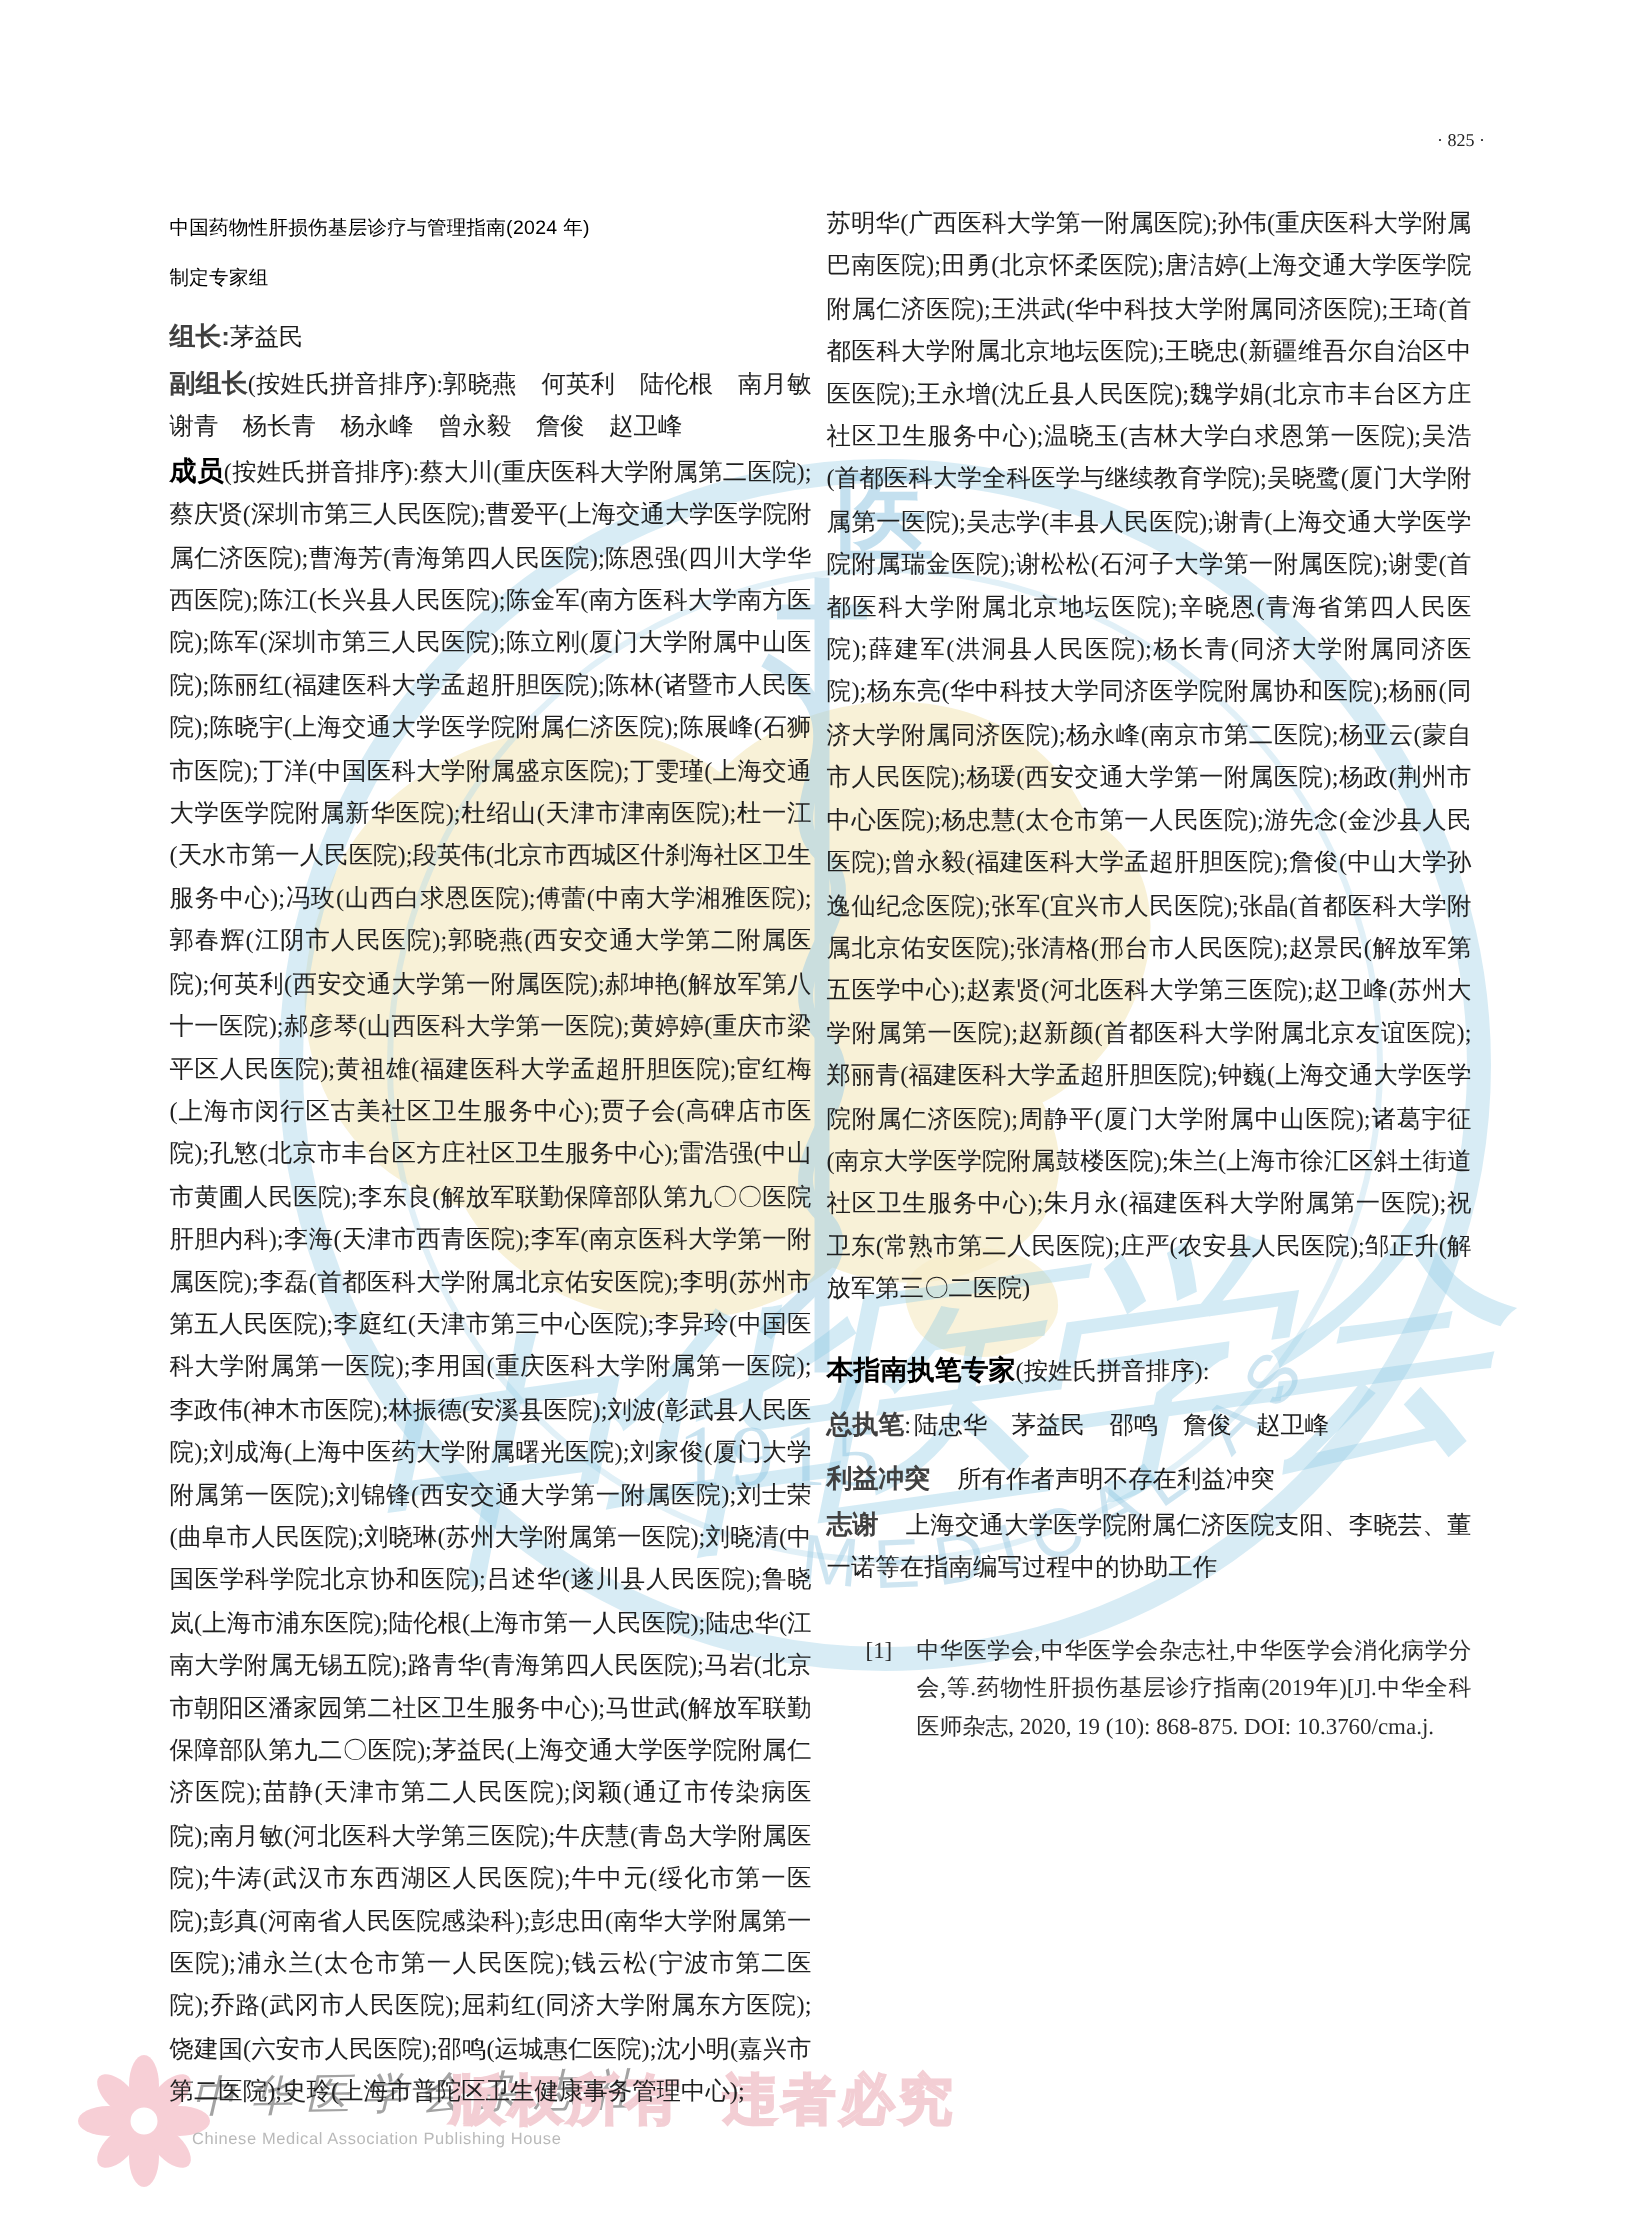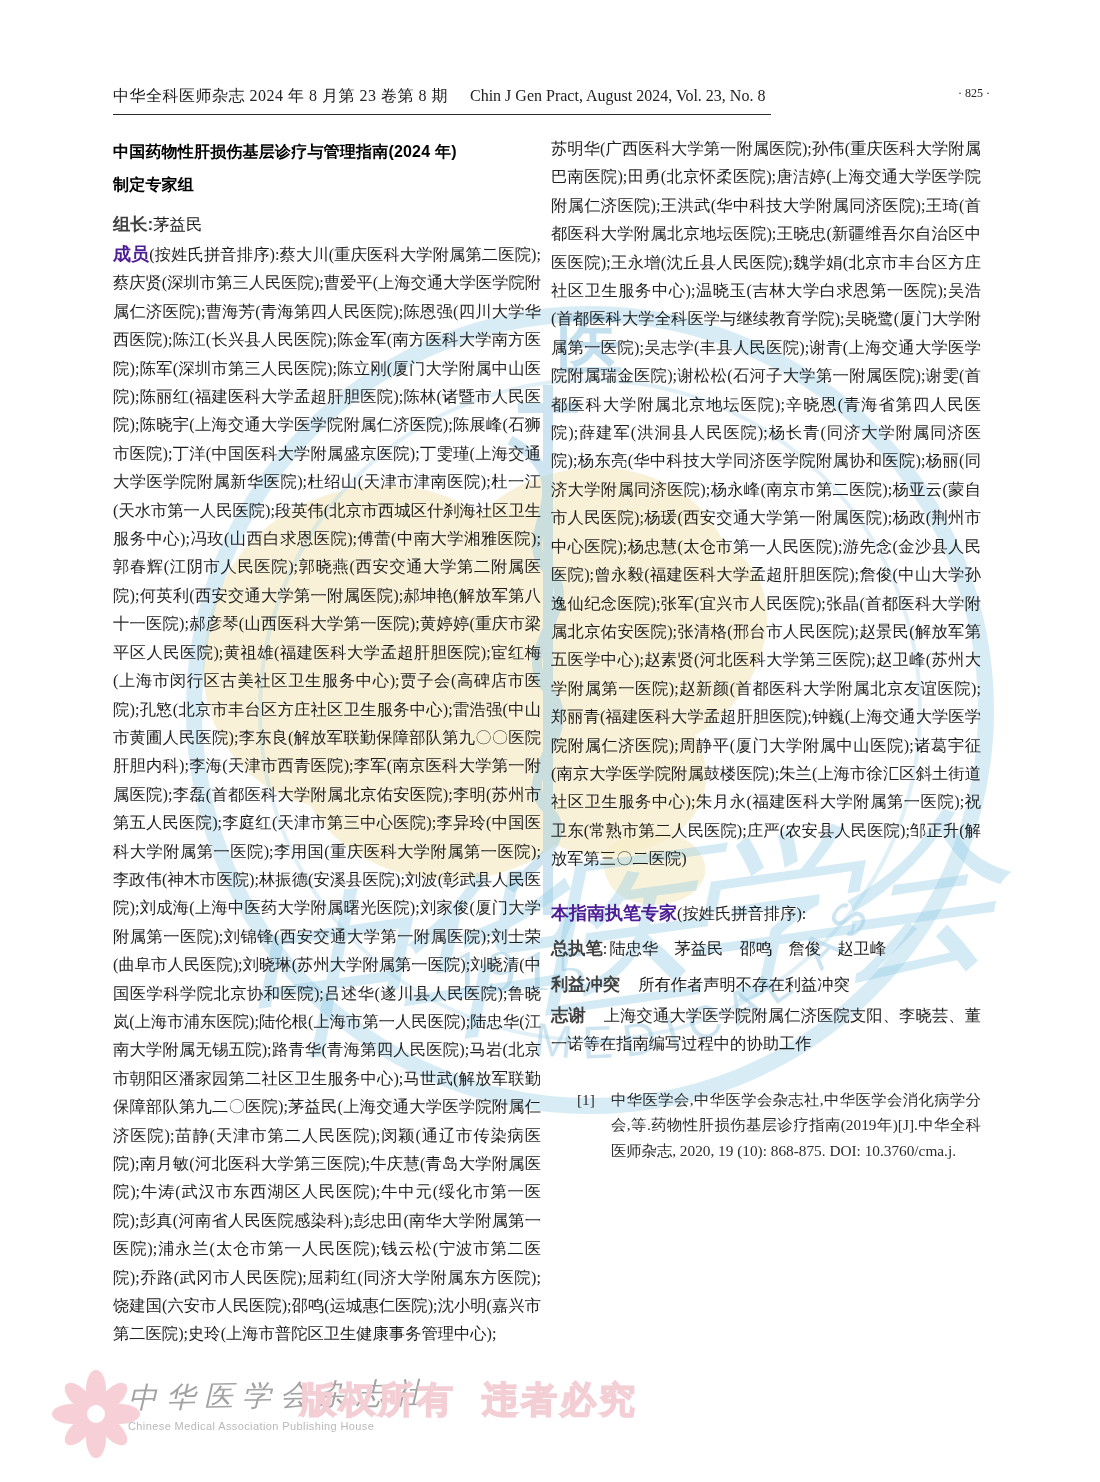--- a/index.html
+++ b/index.html
@@ -12,24 +12,24 @@
   .header-cn{letter-spacing:.5px;}
   .header-en{margin-left:18px;}
   .page-no{position:absolute;right:0;top:0;font-size:12px;color:#222;}
 
   
   .col{position:absolute;top:135px;z-index:2;}
   .col-left{left:113px;width:428px;}
   .col-right{left:551px;width:430px;}
   .para{font-size:16.3px;line-height:28.4px;text-align:justify;color:#1f1f1f;}
   .hlabel{font-family:"Liberation Sans","DejaVu Sans",sans-serif;font-weight:700;color:#404040;font-size:17.3px;}
-  .bighead{font-family:"Liberation Sans","DejaVu Sans",sans-serif;font-weight:700;color:#4c1d95;font-size:18px;}
+  .bighead{font-family:"Liberation Sans","DejaVu Sans",sans-serif;font-weight:700;color:#000000;font-size:18px;}
   .note{font-size:16.3px;color:#1f1f1f;}
 
-  .title{font-family:"Liberation Sans","DejaVu Sans",sans-serif;font-weight:700;font-size:16px;line-height:33px;color:#000;letter-spacing:.2px;}
+  .title{font-family:"Liberation Sans","DejaVu Sans",sans-serif;font-weight:400;font-size:13px;line-height:33px;color:#000;letter-spacing:.2px;}
   .leader-row{margin-top:9px;font-size:16.3px;line-height:29px;}
   .deputy-para{margin-top:2px;}
   .member-para{margin-top:1px;}
 
   .writers-heading{margin-top:24px;line-height:30px;}
   .chief-row{margin-top:4px;line-height:30px;font-size:16.3px;}
   .writers-para{margin-top:2px;}
   .eval-para{margin-top:22px;}
   .coi-row{margin-top:6px;font-size:16.3px;line-height:28.4px;}
   .ack-para{margin-top:2px;}
@@ -74,35 +74,34 @@
       <path id="arcpath" d="M 122 600 A 348 348 0 0 0 718 600"></path>
     </defs>
     <text font-size="46" fill="#9ecde5" opacity="0.5" letter-spacing="12" font-family="Liberation Sans, sans-serif">
       <textPath href="#arcpath" startOffset="42%">MEDICAL ASS</textPath>
     </text>
   </svg>
 
   <div class="wm wm-script">中华医学会</div>
 
   <div class="header">
-    <span class="header-left">
-      <span class="header-cn">中华全科医师杂志 2024 年 8 月第 23 卷第 8 期</span>
-      <span class="header-en">Chin J Gen Pract, August 2024, Vol. 23, No. 8</span>
-    </span>
     <span class="page-no">· 825 ·</span>
   </div>
 
   <div class="col col-left">
     <div class="title">中国药物性肝损伤基层诊疗与管理指南(2024 年)</div>
     <div class="title">制定专家组</div>
 
     <div class="leader-row">
       <span class="hlabel">组长:</span><span>茅益民</span>
     </div>
 
+    <div class="para deputy-para">
+      <span class="hlabel">副组长</span><span class="note">(按姓氏拼音排序):</span><span>郭晓燕　何英利　陆伦根　南月敏　谢青　杨长青　杨永峰　曾永毅　詹俊　赵卫峰</span>
+    </div>
 
     <div class="para member-para">
       <span class="bighead">成员</span><span class="note">(按姓氏拼音排序):</span><span>蔡大川(重庆医科大学附属第二医院);蔡庆贤(深圳市第三人民医院);曹爱平(上海交通大学医学院附属仁济医院);曹海芳(青海第四人民医院);陈恩强(四川大学华西医院);陈江(长兴县人民医院);陈金军(南方医科大学南方医院);陈军(深圳市第三人民医院);陈立刚(厦门大学附属中山医院);陈丽红(福建医科大学孟超肝胆医院);陈林(诸暨市人民医院);陈晓宇(上海交通大学医学院附属仁济医院);陈展峰(石狮市医院);丁洋(中国医科大学附属盛京医院);丁雯瑾(上海交通大学医学院附属新华医院);杜绍山(天津市津南医院);杜一江(天水市第一人民医院);段英伟(北京市西城区什刹海社区卫生服务中心);冯玫(山西白求恩医院);傅蕾(中南大学湘雅医院);郭春辉(江阴市人民医院);郭晓燕(西安交通大学第二附属医院);何英利(西安交通大学第一附属医院);郝坤艳(解放军第八十一医院);郝彦琴(山西医科大学第一医院);黄婷婷(重庆市梁平区人民医院);黄祖雄(福建医科大学孟超肝胆医院);宦红梅(上海市闵行区古美社区卫生服务中心);贾子会(高碑店市医院);孔慜(北京市丰台区方庄社区卫生服务中心);雷浩强(中山市黄圃人民医院);李东良(解放军联勤保障部队第九〇〇医院肝胆内科);李海(天津市西青医院);李军(南京医科大学第一附属医院);李磊(首都医科大学附属北京佑安医院);李明(苏州市第五人民医院);李庭红(天津市第三中心医院);李异玲(中国医科大学附属第一医院);李用国(重庆医科大学附属第一医院);李政伟(神木市医院);林振德(安溪县医院);刘波(彰武县人民医院);刘成海(上海中医药大学附属曙光医院);刘家俊(厦门大学附属第一医院);刘锦锋(西安交通大学第一附属医院);刘士荣(曲阜市人民医院);刘晓琳(苏州大学附属第一医院);刘晓清(中国医学科学院北京协和医院);吕述华(遂川县人民医院);鲁晓岚(上海市浦东医院);陆伦根(上海市第一人民医院);陆忠华(江南大学附属无锡五院);路青华(青海第四人民医院);马岩(北京市朝阳区潘家园第二社区卫生服务中心);马世武(解放军联勤保障部队第九二〇医院);茅益民(上海交通大学医学院附属仁济医院);苗静(天津市第二人民医院);闵颖(通辽市传染病医院);南月敏(河北医科大学第三医院);牛庆慧(青岛大学附属医院);牛涛(武汉市东西湖区人民医院);牛中元(绥化市第一医院);彭真(河南省人民医院感染科);彭忠田(南华大学附属第一医院);浦永兰(太仓市第一人民医院);钱云松(宁波市第二医院);乔路(武冈市人民医院);屈莉红(同济大学附属东方医院);饶建国(六安市人民医院);邵鸣(运城惠仁医院);沈小明(嘉兴市第二医院);史玲(上海市普陀区卫生健康事务管理中心);</span>
     </div>
   </div>
 
   <div class="col col-right">
     <div class="para">
       <span>苏明华(广西医科大学第一附属医院);孙伟(重庆医科大学附属巴南医院);田勇(北京怀柔医院);唐洁婷(上海交通大学医学院附属仁济医院);王洪武(华中科技大学附属同济医院);王琦(首都医科大学附属北京地坛医院);王晓忠(新疆维吾尔自治区中医医院);王永增(沈丘县人民医院);魏学娟(北京市丰台区方庄社区卫生服务中心);温晓玉(吉林大学白求恩第一医院);吴浩(首都医科大学全科医学与继续教育学院);吴晓鹭(厦门大学附属第一医院);吴志学(丰县人民医院);谢青(上海交通大学医学院附属瑞金医院);谢松松(石河子大学第一附属医院);谢雯(首都医科大学附属北京地坛医院);辛晓恩(青海省第四人民医院);薛建军(洪洞县人民医院);杨长青(同济大学附属同济医院);杨东亮(华中科技大学同济医学院附属协和医院);杨丽(同济大学附属同济医院);杨永峰(南京市第二医院);杨亚云(蒙自市人民医院);杨瑗(西安交通大学第一附属医院);杨政(荆州市中心医院);杨忠慧(太仓市第一人民医院);游先念(金沙县人民医院);曾永毅(福建医科大学孟超肝胆医院);詹俊(中山大学孙逸仙纪念医院);张军(宜兴市人民医院);张晶(首都医科大学附属北京佑安医院);张清格(邢台市人民医院);赵景民(解放军第五医学中心);赵素贤(河北医科大学第三医院);赵卫峰(苏州大学附属第一医院);赵新颜(首都医科大学附属北京友谊医院);郑丽青(福建医科大学孟超肝胆医院);钟巍(上海交通大学医学院附属仁济医院);周静平(厦门大学附属中山医院);诸葛宇征(南京大学医学院附属鼓楼医院);朱兰(上海市徐汇区斜土街道社区卫生服务中心);朱月永(福建医科大学附属第一医院);祝卫东(常熟市第二人民医院);庄严(农安县人民医院);邹正升(解放军第三〇二医院)</span>
     </div>

